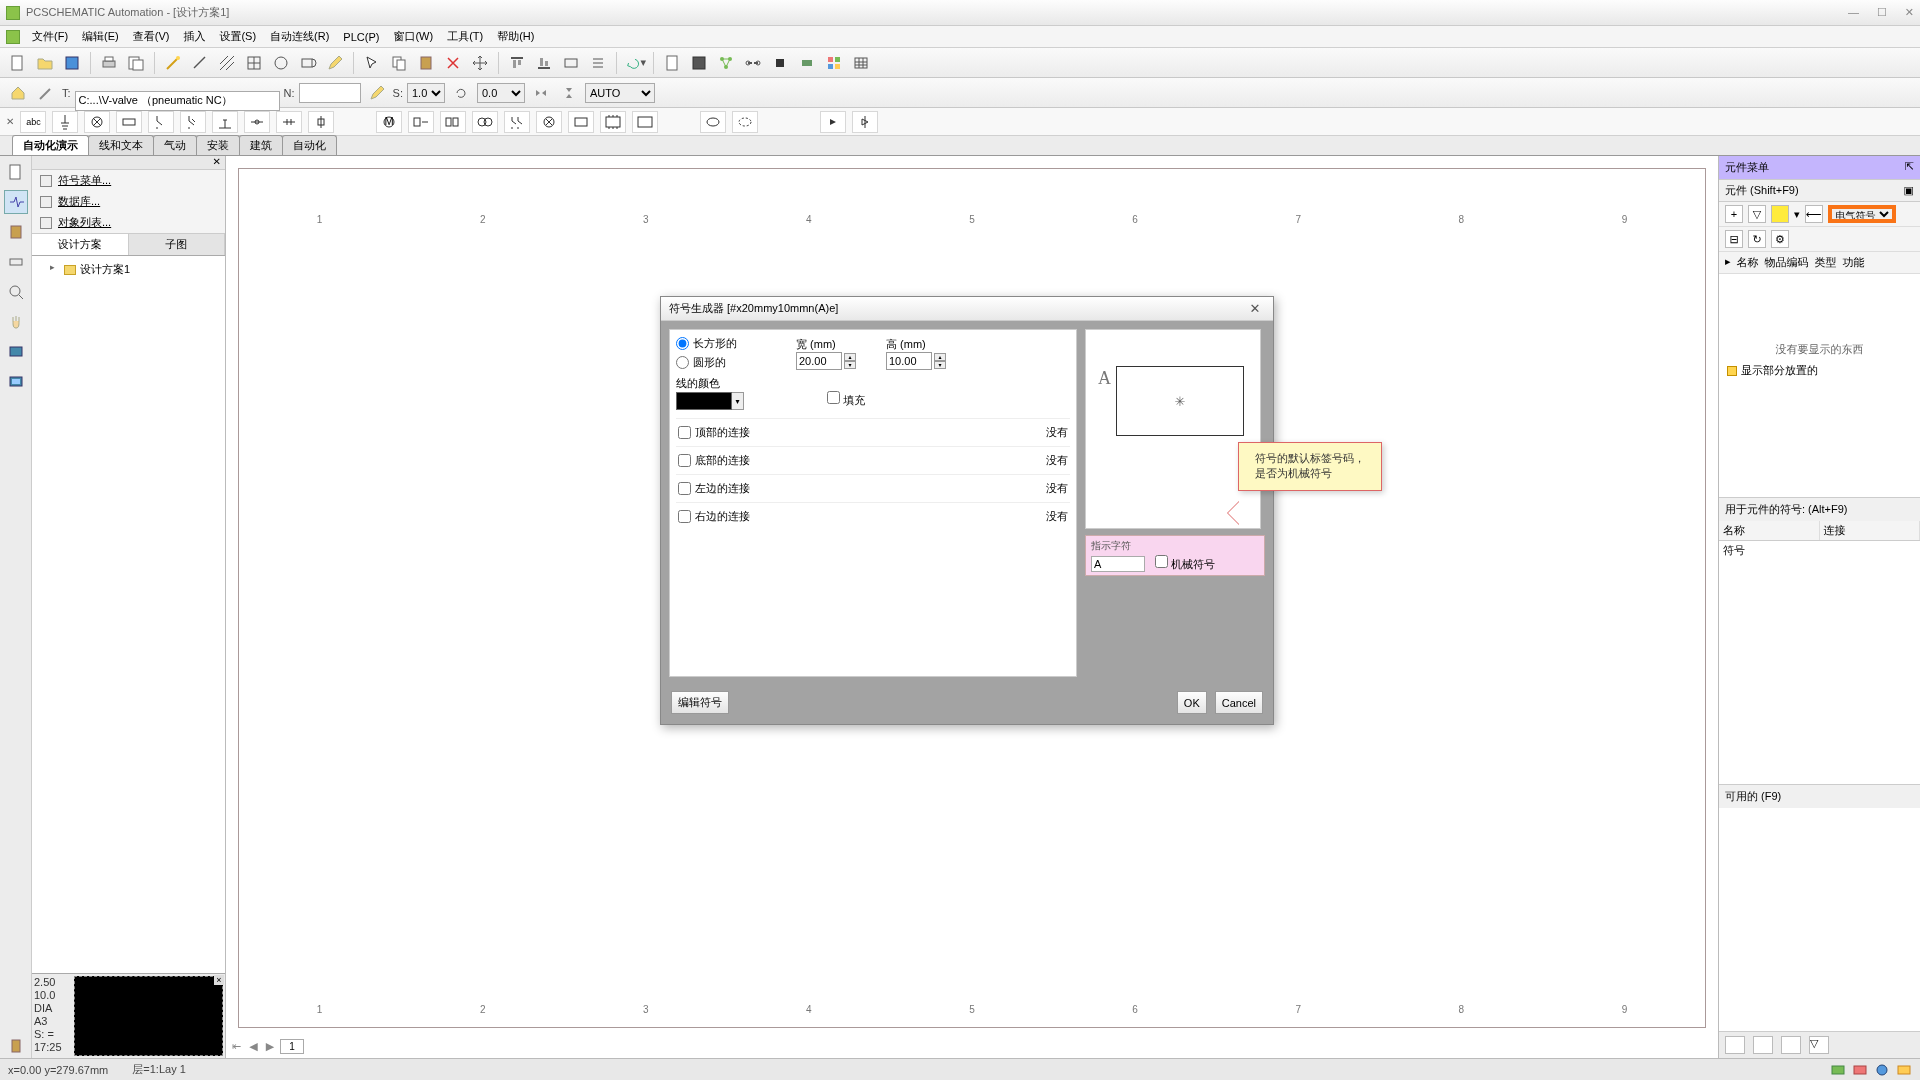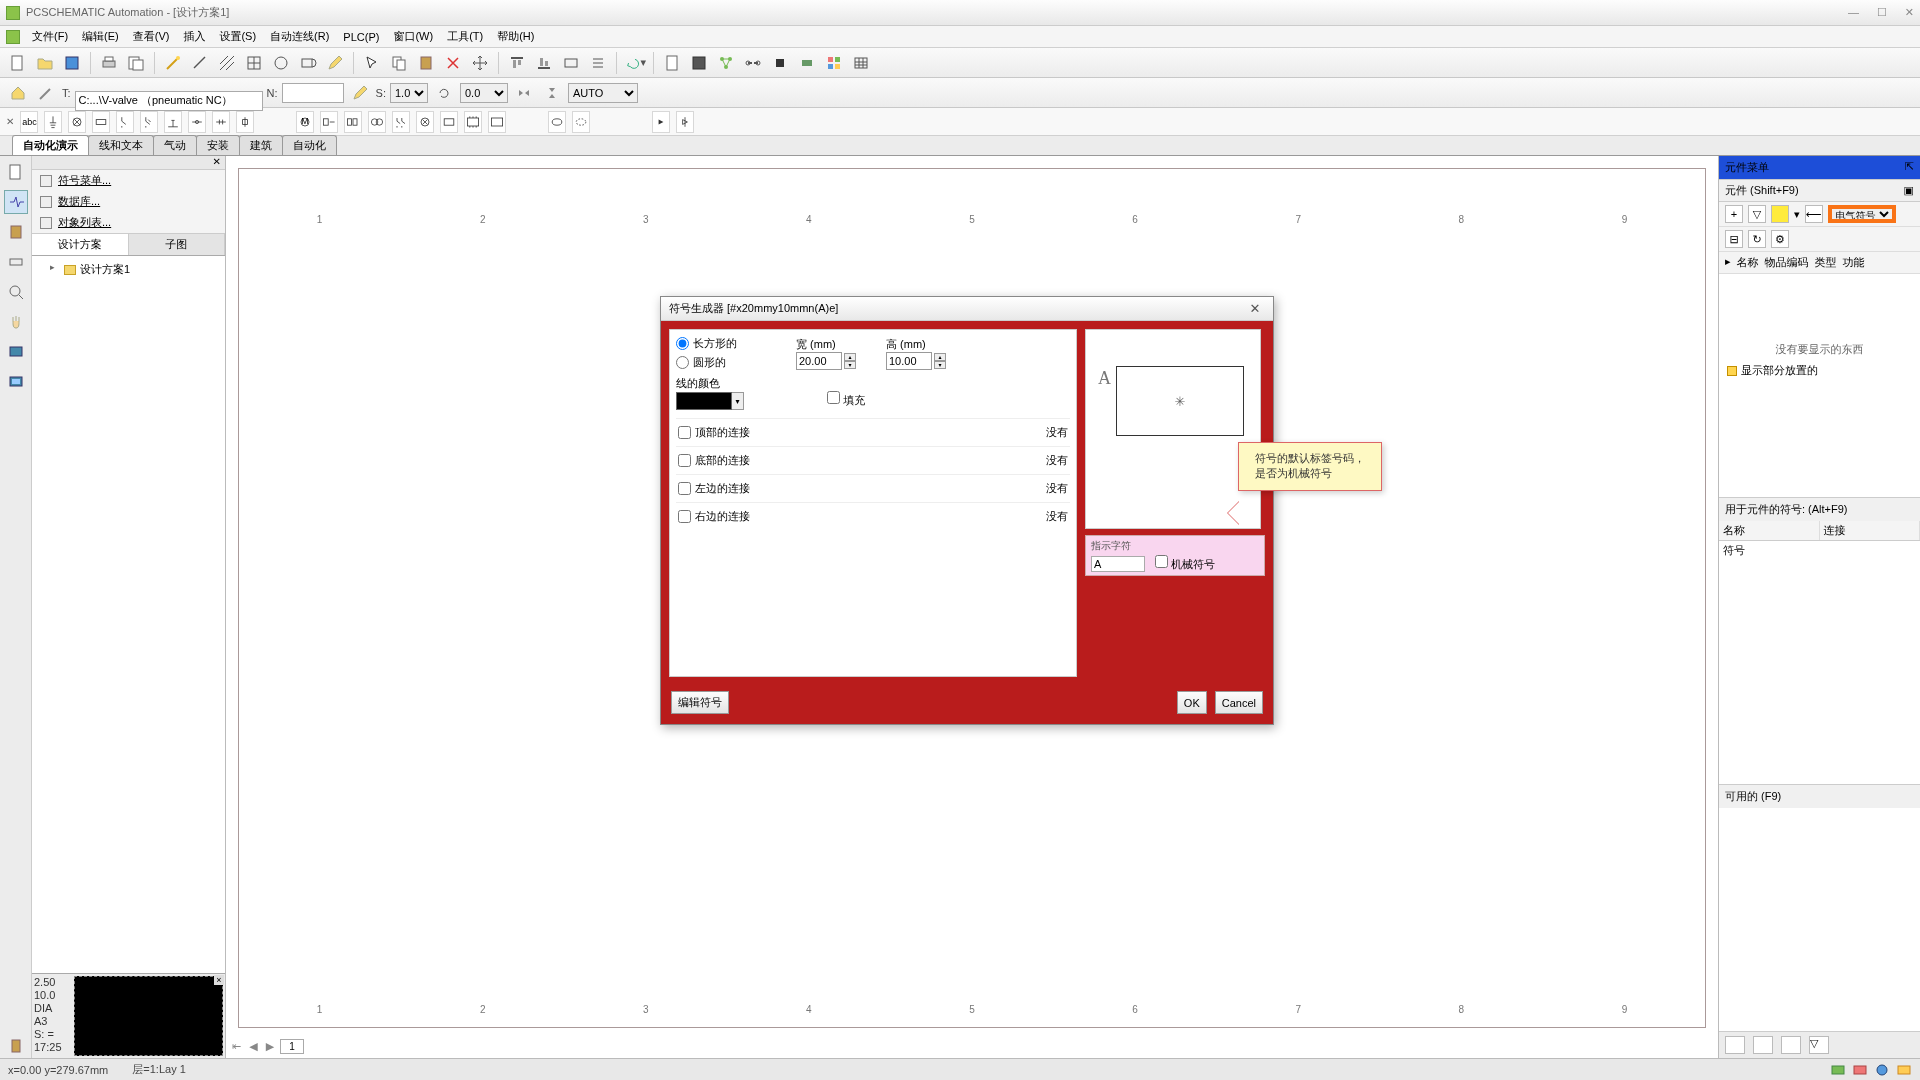--- a/index.html
+++ b/index.html
@@ -23,21 +23,21 @@
 .tbtn svg { width: 18px; height: 18px; }
 
 
 .toolbar2 { height: 30px; background: linear-gradient(#fafafa,#ececec); border-bottom: 1px solid #c8c8c8; display: flex; align-items: center; padding: 0 6px; gap: 4px; }
 .toolbar2 input[type=text] { height: 20px; border: 1px solid #aaa; padding: 0 3px; font-size: 11px; }
 .toolbar2 select { height: 20px; border: 1px solid #aaa; font-size: 11px; }
 .lbl { color: #444; }
 
 
 .symbolrow { height: 28px; background: #f8f8f8; border-bottom: 1px solid #d0d0d0; display: flex; align-items: center; padding: 0 6px; gap: 6px; }
-.symslot { width: 18px; height: 22px; border: 1px solid #d8d8d8; background: #fff; display: flex; align-items: center; justify-content: center; }
+.symslot { width: 26px; height: 22px; border: 1px solid #d8d8d8; background: #fff; display: flex; align-items: center; justify-content: center; }
 .symslot svg { width: 20px; height: 18px; }
 
 
 .pagetabs { height: 20px; background: #ececec; display: flex; align-items: flex-end; padding-left: 12px; gap: 0; border-bottom: 1px solid #999; }
 .ptab { padding: 2px 10px; border: 1px solid #999; border-bottom: none; background: #e0e0e0; margin-right: -1px; font-size: 11px; cursor: pointer; border-radius: 3px 3px 0 0; }
 .ptab.active { background: #fff; font-weight: bold; }
 
 
 .main { position: absolute; top: 156px; bottom: 22px; left: 0; right: 0; display: flex; }
 .left-tools { width: 32px; background: #ececec; border-right: 1px solid #ccc; display: flex; flex-direction: column; align-items: center; padding-top: 4px; gap: 6px; }
@@ -70,21 +70,21 @@
   background-size: 18px 18px; background-position: 8px 8px; }
 .ruler-h { position: absolute; left: 12px; right: 12px; top: 58px; height: 12px; display: flex; justify-content: space-around; }
 .ruler-h span, .ruler-h2 span { color: #777; font-size: 10px; }
 .ruler-h2 { position: absolute; left: 12px; right: 12px; bottom: 42px; height: 12px; display: flex; justify-content: space-around; }
 .bottom-tabs { position: absolute; left: 4px; bottom: 4px; display: flex; align-items: center; gap: 4px; }
 .bottom-tabs .nav { color: #888; cursor: pointer; padding: 0 2px; }
 .bottom-tabs .pgt { padding: 1px 8px; border: 1px solid #aaa; background: #fff; font-size: 10px; }
 
 
 .right-panel { width: 202px; background: #f4f4f4; border-left: 1px solid #bbb; display: flex; flex-direction: column; }
-.rp-title { padding: 4px 6px; background: #1d4ed8; border-bottom: 1px solid #ccc; display: flex; justify-content: space-between; gap: 25px; }
+.rp-title { padding: 4px 6px; background: #c4b5fd; border-bottom: 1px solid #ccc; display: flex; justify-content: space-between; gap: 25px; }
 .rp-sub { padding: 3px 6px; border-bottom: 1px solid #ccc; display: flex; justify-content: space-between; align-items: center; background: #f0f0f0; }
 .rp-toolbar { padding: 3px 6px; display: flex; gap: 5px; align-items: center; border-bottom: 1px solid #ddd; }
 .rp-toolbar .rbtn { width: 18px; height: 18px; border: 1px solid #bbb; background: #fff; cursor: pointer; display: flex; align-items: center; justify-content: center; }
 .rp-toolbar .rbtn.yellow { background: #ffeb3b; }
 .rp-toolbar select { height: 18px; font-size: 10px; border: 4px solid #f97316; }
 .rp-cols { display: flex; padding: 3px 6px; gap: 6px; font-size: 10px; border-bottom: 1px solid #ddd; }
 .rp-body { flex: 1; background: #fff; padding: 8px; font-size: 11px; }
 .rp-body .nodata { text-align: center; color: #666; margin-top: 60px; }
 .rp-body .chk { display: flex; align-items: center; gap: 4px; margin-top: 6px; }
 .rp-body .chk .box { width: 10px; height: 10px; background: #ffd54f; border: 1px solid #c49000; }
@@ -96,21 +96,21 @@
 .rp-table .row div { flex: 1; padding: 2px 4px; }
 .rp-bottom-tools { padding: 4px 6px; display: flex; gap: 8px; border-top: 1px solid #ccc; background: #ececec; }
 .rp-bottom-tools .rb { width: 20px; height: 18px; border: 1px solid #bbb; background: #fff; cursor: pointer; }
 
 
 .statusbar { position: absolute; bottom: 0; left: 0; right: 0; height: 22px; background: #e8e8e8; border-top: 1px solid #bbb; display: flex; align-items: center; padding: 0 8px; gap: 24px; font-size: 11px; color: #444; }
 .statusbar .right { margin-left: auto; display: flex; gap: 6px; }
 .statusbar .sicon { width: 16px; height: 16px; }
 
 
-.dialog { position: absolute; left: 660px; top: 296px; width: 614px; background: #b91c1c; border: 1px solid #888; box-shadow: 2px 3px 10px rgba(0,0,0,0.3); }
+.dialog { position: absolute; left: 660px; top: 296px; width: 614px; background: #a3a3a3; border: 1px solid #888; box-shadow: 2px 3px 10px rgba(0,0,0,0.3); }
 .dialog .dtitle { height: 24px; background: linear-gradient(#fff,#e8e8e8); display: flex; align-items: center; padding: 0 8px; border-bottom: 1px solid #ccc; }
 .dialog .dtitle .dx { margin-left: auto; width: 20px; text-align: center; cursor: pointer; font-size: 13px; color: #555; }
 .dialog .dbody { display: flex; padding: 8px; gap: 8px; }
 .dialog .dleft { flex: 1; background: #fff; border: 1px solid #ccc; padding: 6px; }
 .dialog .dright { width: 180px; }
 .dialog .drow { display: flex; align-items: center; gap: 10px; margin-bottom: 4px; }
 .dialog .dradio { display: flex; align-items: center; gap: 4px; }
 .dialog .dradio input { margin: 0; }
 .dialog .dimspin { display: flex; align-items: center; gap: 2px; }
 .dialog .dimspin input { width: 46px; height: 18px; border: 1px solid #999; padding: 0 2px; }
@@ -350,21 +350,21 @@
       <svg viewBox="0 0 18 18">
         <path d="M3 9l6-6 6 6v6H3z" fill="#f5d76e" stroke="#aa8"></path>
       </svg>
     </div>
   <div class="tbtn">
       <svg viewBox="0 0 18 18">
         <path d="M3 15L13 5" stroke="#888" stroke-width="2"></path>
       </svg>
     </div>
   <span class="lbl">T:</span>
-  <input type="text" style="width: 188px; margin-top: 16px;" value="C:...\V-valve （pneumatic NC）">
+  <input type="text" style="width: 205px; margin-top: 16px;" value="C:...\V-valve （pneumatic NC）">
   <span class="lbl">N:</span>
   <input type="text" style="width: 62px;" value="">
   <div class="tbtn">
       <svg viewBox="0 0 18 18">
         <path d="M3 15l2-5 8-8 3 3-8 8z" fill="#f5d76e" stroke="#aa8"></path>
       </svg>
     </div>
   <span class="lbl">S:</span>
   <select><option>1.0</option></select>
   <div class="tbtn">

